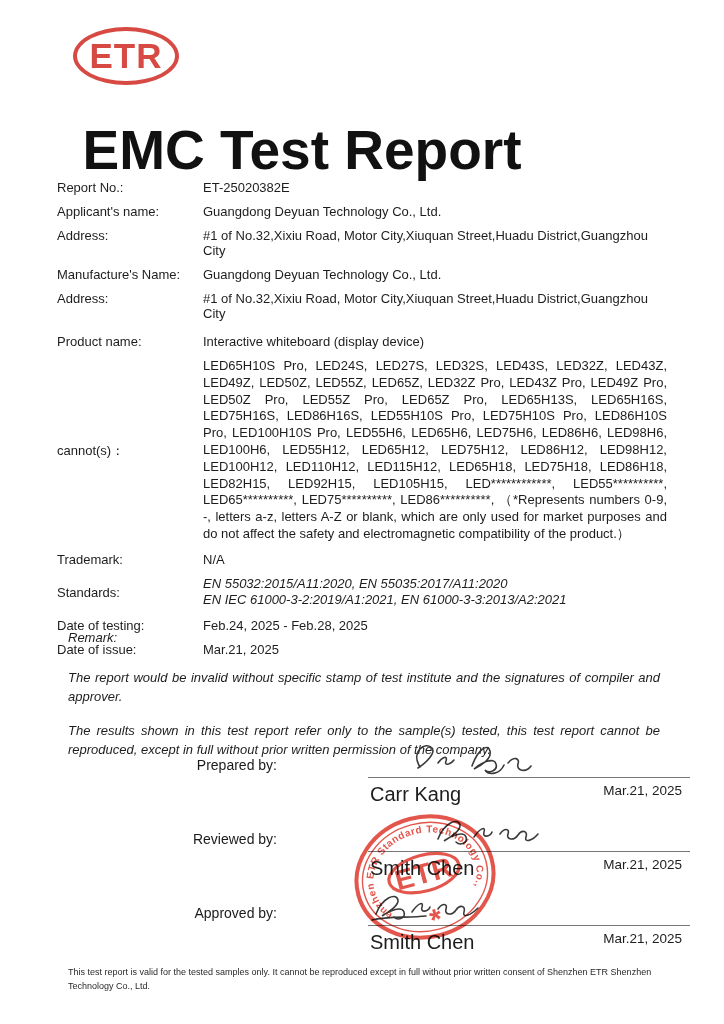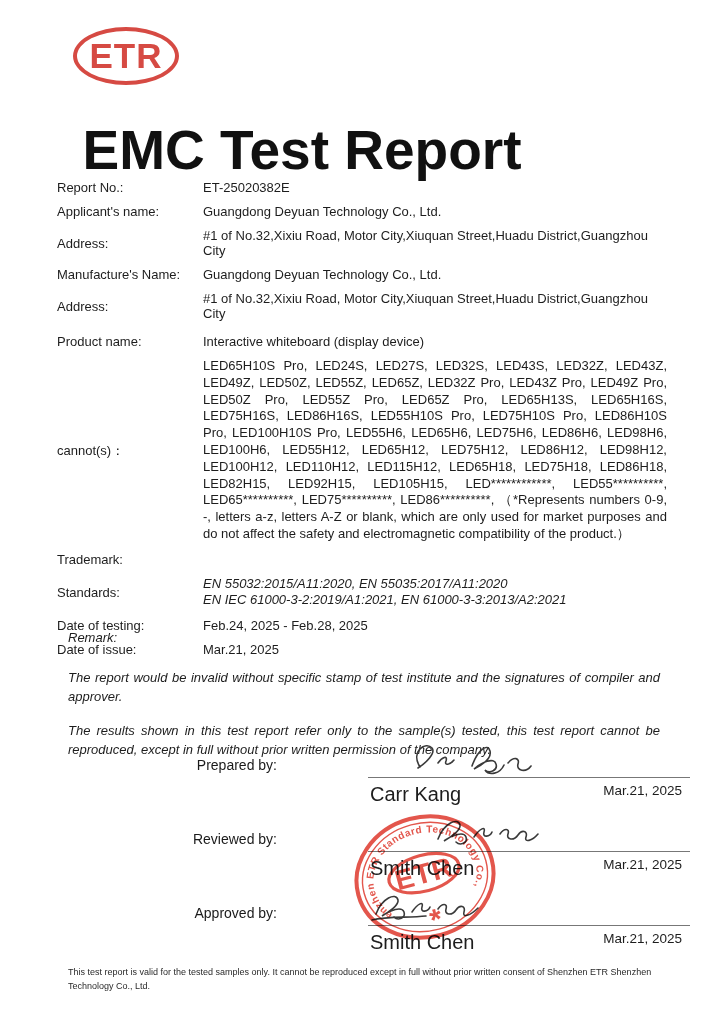--- a/index.html
+++ b/index.html
@@ -15,21 +15,21 @@
     display:flex; align-items:center; justify-content:center;
   }
   .logo span{ color:#d64a43; font-size:35px; font-weight:bold; letter-spacing:1px; line-height:1; padding-bottom:2px; }
   
   .title {
     position:absolute; top:118px; left:0; width:604px; text-align:center;
     font-size:55px; font-weight:bold; color:#111; letter-spacing:0px;
   }
   
   .info { position:absolute; top:180px; left:57px; width:610px; font-size:13px; }
-  .row { display:flex; align-items:center; margin-bottom:9px; }
+  .row { display:flex; align-items:flex-start; margin-bottom:9px; }
   .row.va-center { align-items:center; }
   .row .lbl { width:146px; flex:0 0 146px; line-height:15px; }
   .row .val { flex:1; line-height:15px; }
   .row .val.multi { text-align:justify; line-height:16.8px; }
   .row .val.pre { white-space:pre-line; line-height:16.5px;font-style:italic; }
   
   .remark { position:absolute; top:630px; left:68px; width:592px; font-style:italic; font-size:13px; }
   .remark .rlabel { margin-bottom:24px; }
   .remark p.para { text-align:justify; line-height:1.45; margin-bottom:15px; }
   
@@ -82,20 +82,21 @@
     <div class="row">
       <div class="lbl">Product name:</div>
       <div class="val">Interactive whiteboard (display device)</div>
     </div>
     <div class="row va-center">
       <div class="lbl">cannot(s)：</div>
       <div class="val multi">LED65H10S Pro, LED24S, LED27S, LED32S, LED43S, LED32Z, LED43Z, LED49Z, LED50Z, LED55Z, LED65Z, LED32Z Pro, LED43Z Pro, LED49Z Pro, LED50Z Pro, LED55Z Pro, LED65Z Pro, LED65H13S, LED65H16S, LED75H16S, LED86H16S, LED55H10S Pro, LED75H10S Pro, LED86H10S Pro, LED100H10S Pro, LED55H6, LED65H6, LED75H6, LED86H6, LED98H6, LED100H6, LED55H12, LED65H12, LED75H12, LED86H12, LED98H12, LED100H12, LED110H12, LED115H12, LED65H18, LED75H18, LED86H18, LED82H15, LED92H15, LED105H15, LED************, LED55**********, LED65**********, LED75**********, LED86**********, （*Represents numbers 0-9, -, letters a-z, letters A-Z or blank, which are only used for market purposes and do not affect the safety and electromagnetic compatibility of the product.）</div>
     </div>
     <div class="row">
       <div class="lbl">Trademark:</div>
+      <div class="val">N/A</div>
     </div>
     <div class="row va-center">
       <div class="lbl">Standards:</div>
       <div class="val pre">EN 55032:2015/A11:2020, EN 55035:2017/A11:2020
 EN IEC 61000-3-2:2019/A1:2021, EN 61000-3-3:2013/A2:2021</div>
     </div>
     <div class="row">
       <div class="lbl">Date of testing:</div>
       <div class="val">Feb.24, 2025 - Feb.28, 2025</div>
     </div>

